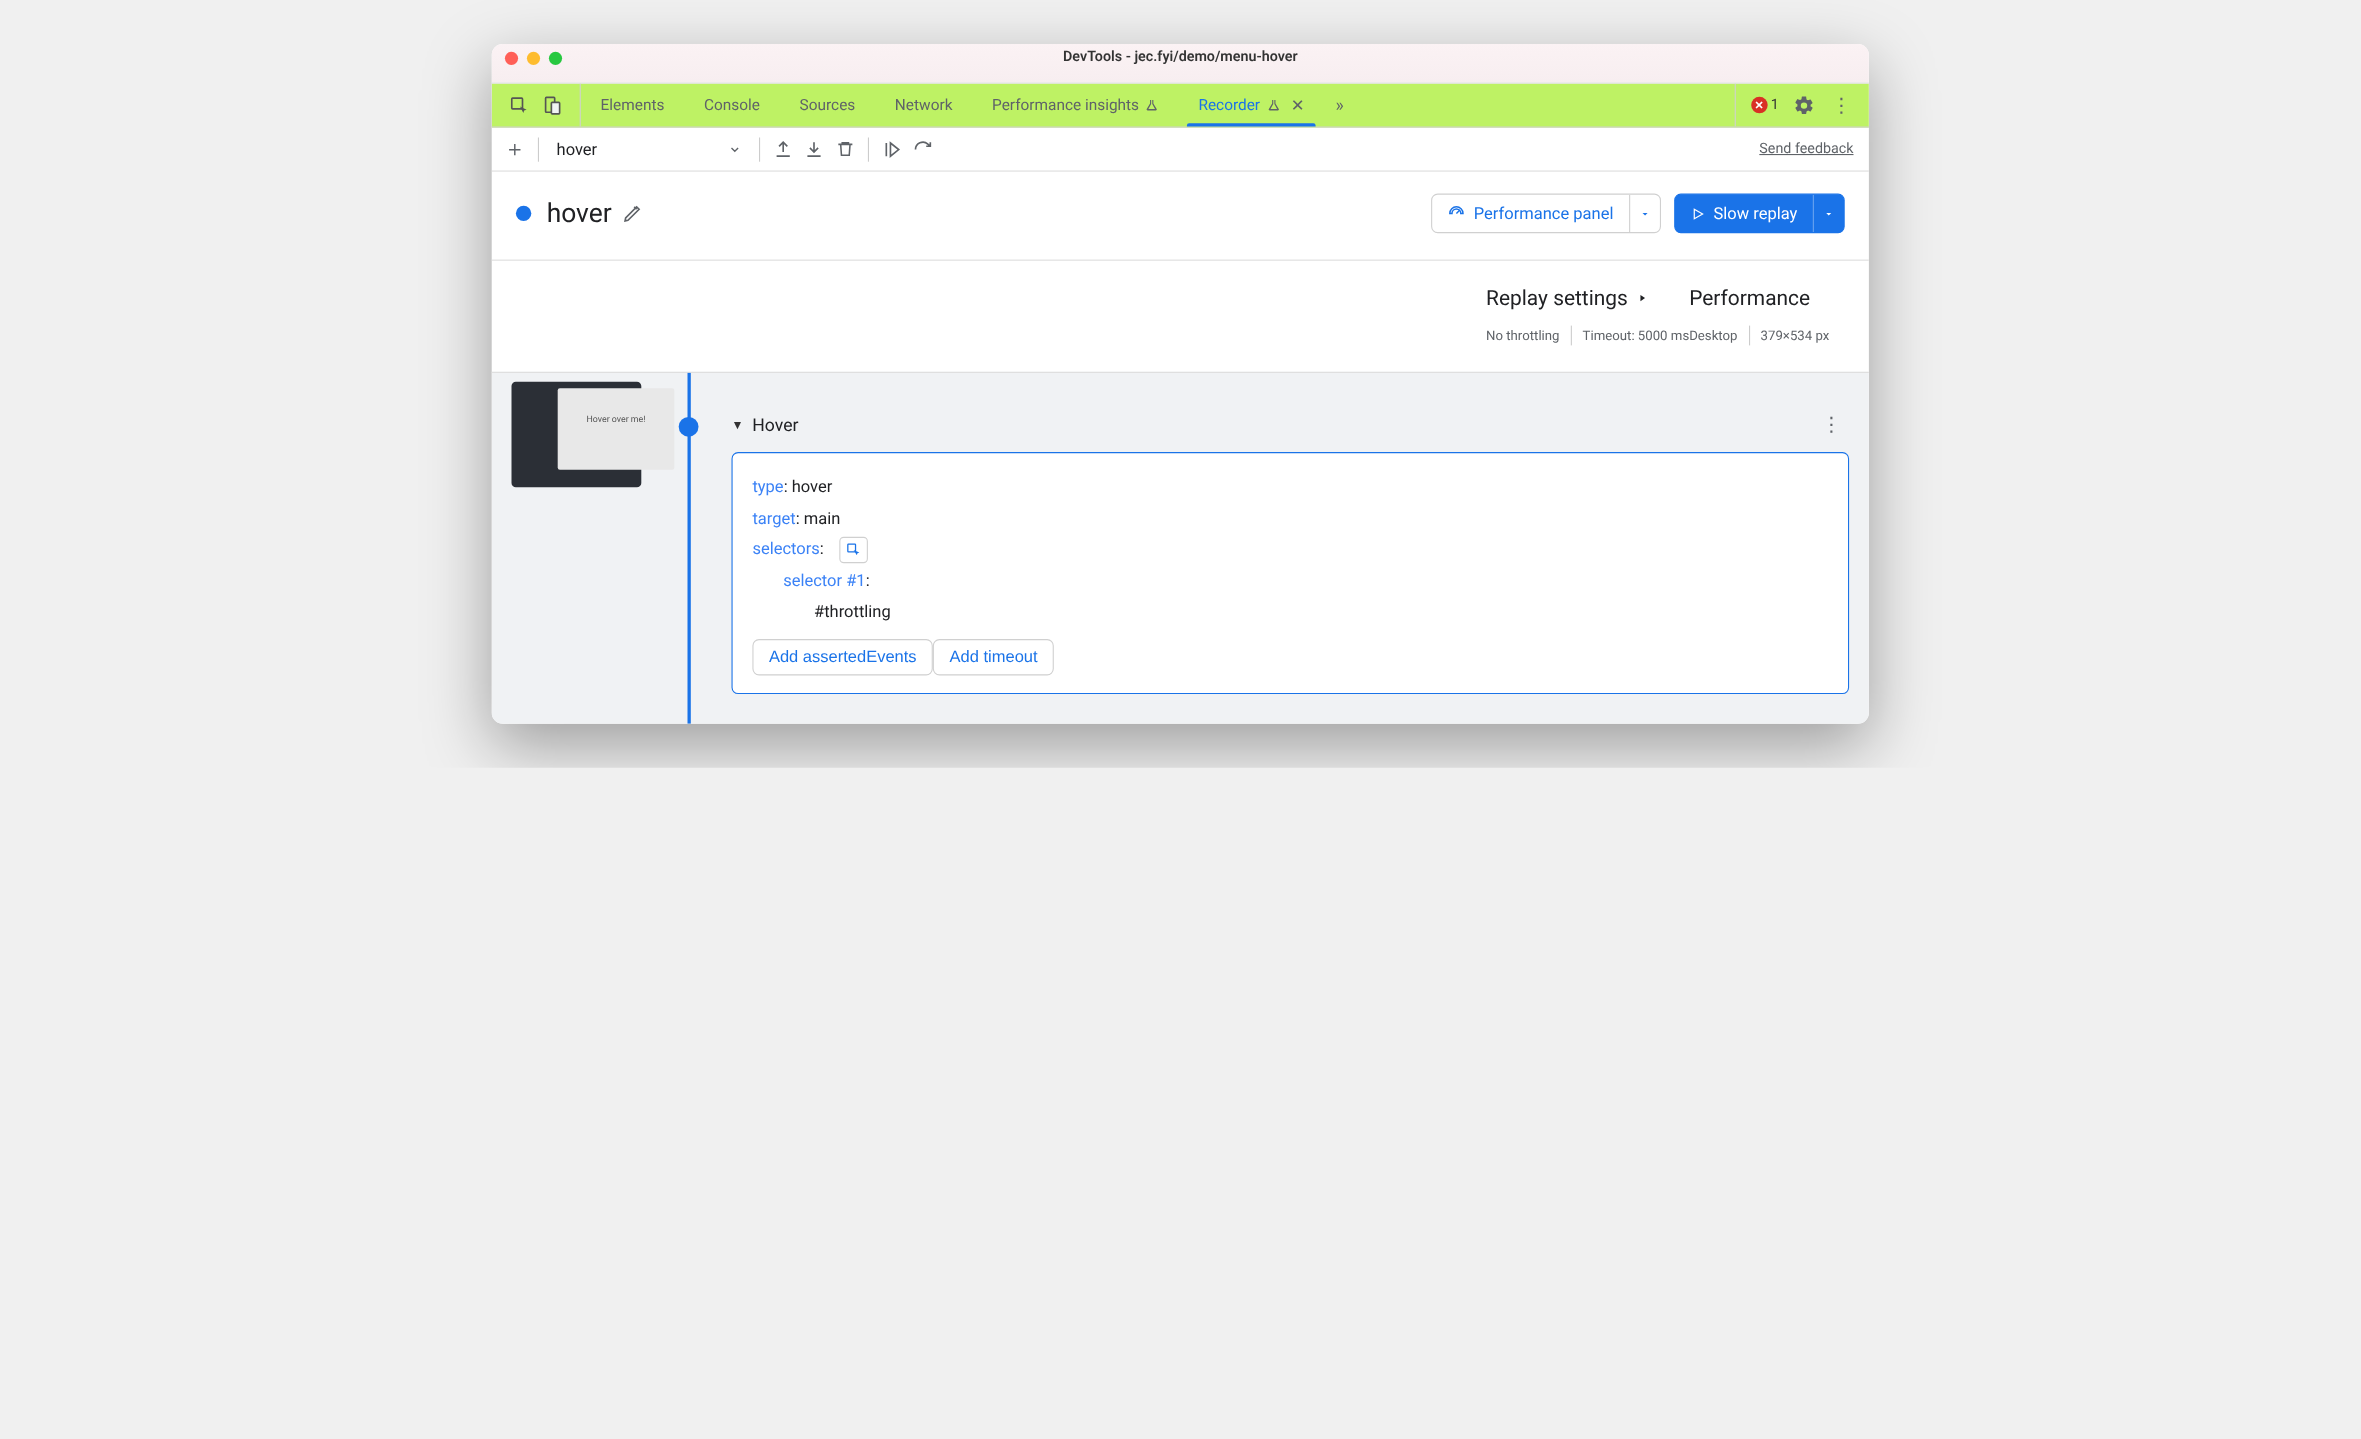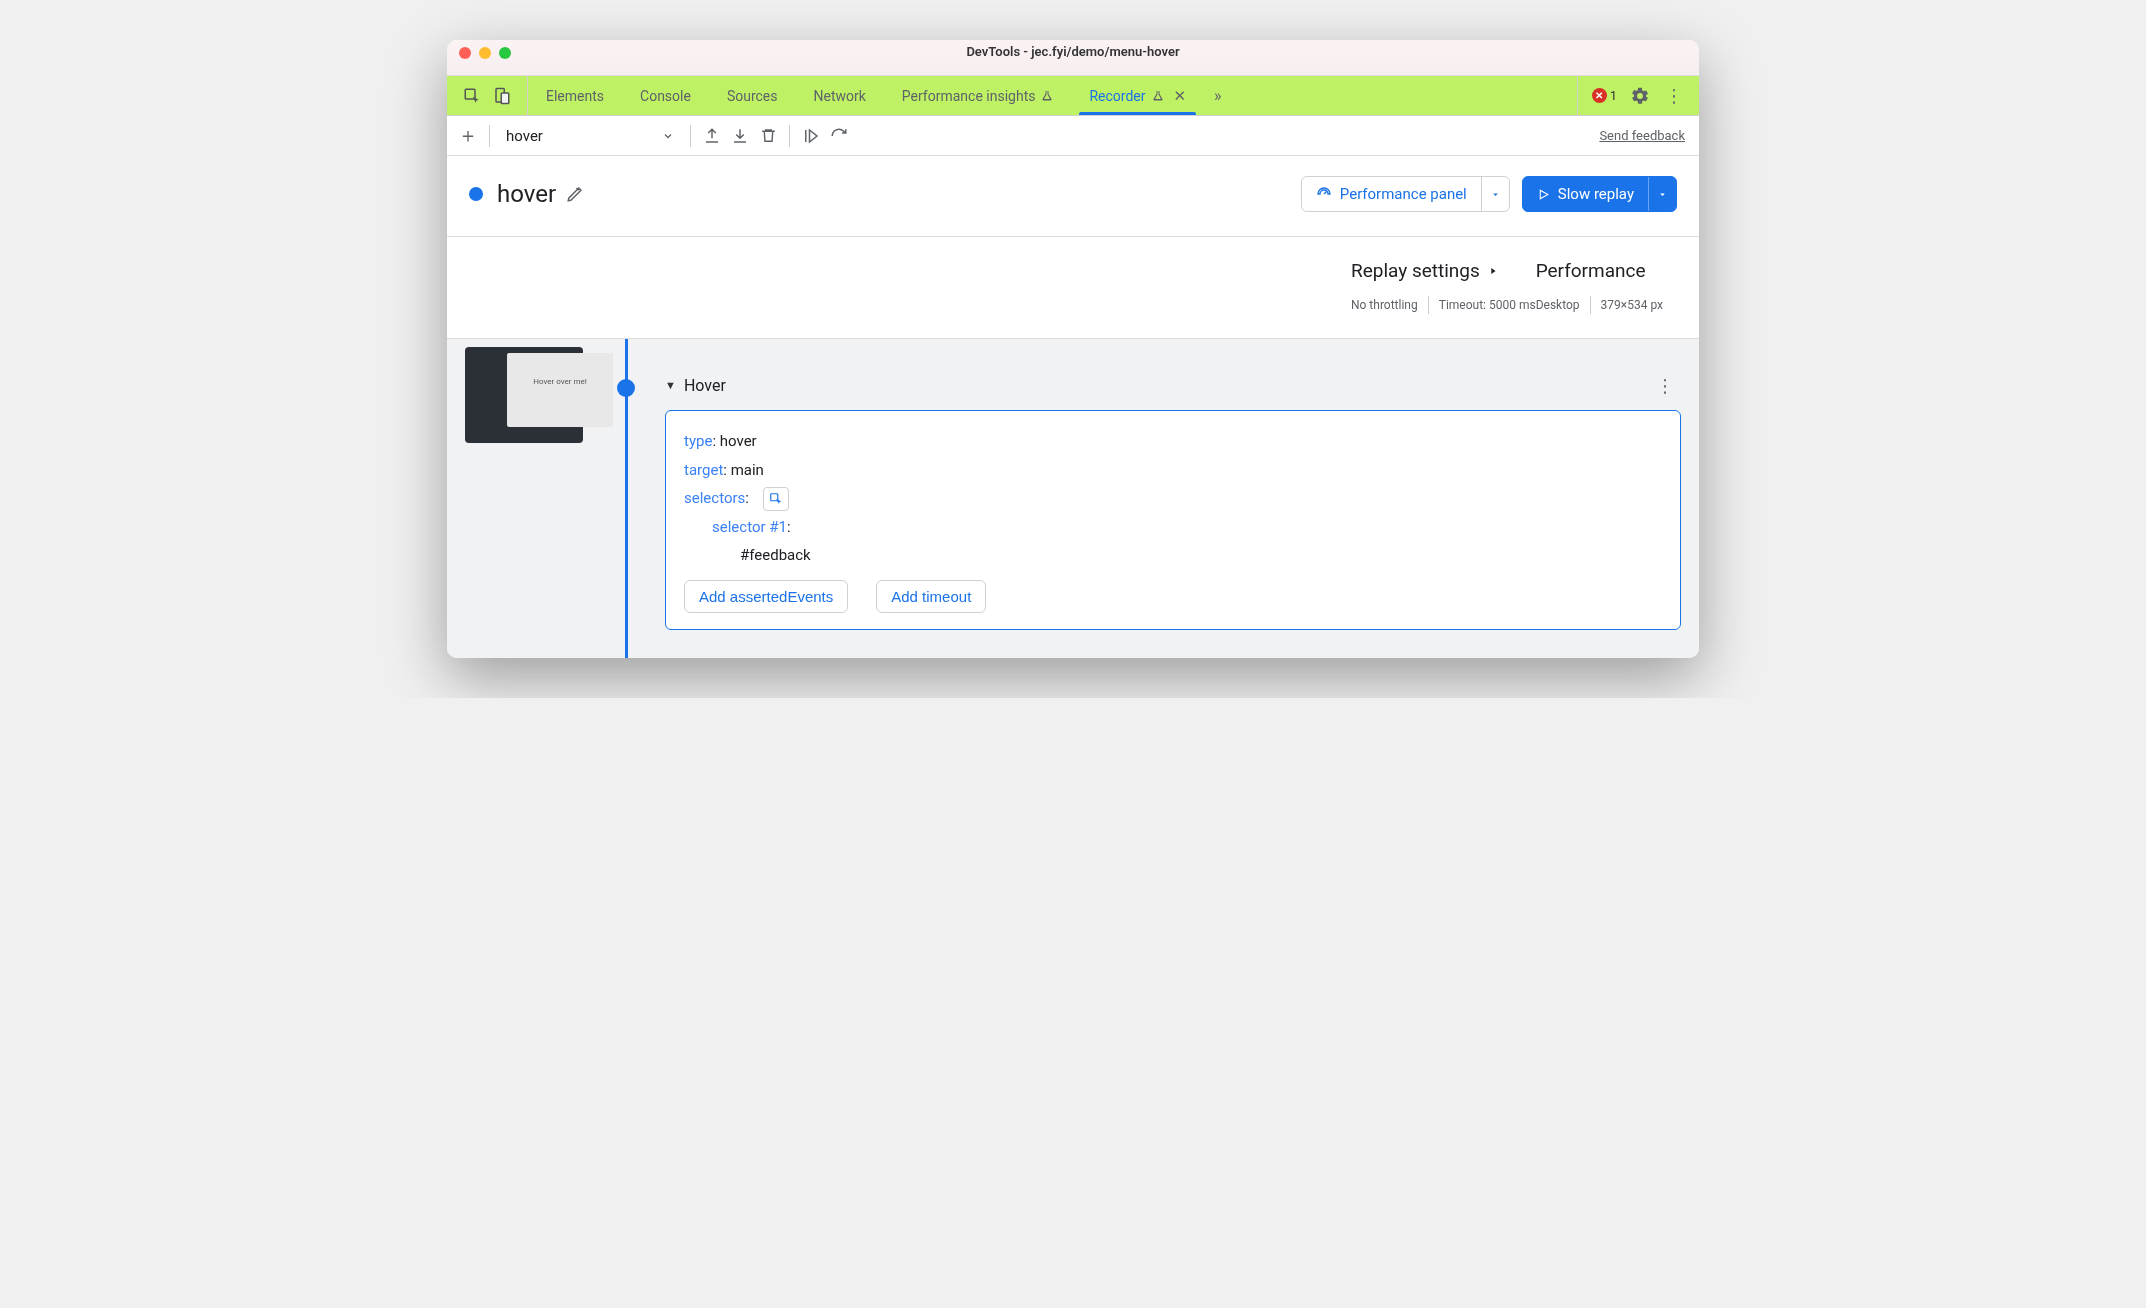--- a/index.html
+++ b/index.html
@@ -51,21 +51,21 @@
 .step-header { display: flex; align-items: center; gap: 8px; font-size: 16px; color: #202124; margin-bottom: 14px; }
 .step-header .tri { font-size: 11px; color: #333; }
 .step-menu { margin-left: auto; color: #5f6368; cursor: pointer; padding-right: 6px; font-size: 18px; letter-spacing: 1px; }
 .step-detail { border: 1.5px solid #1a73e8; border-radius: 6px; background: #fff; padding: 16px 18px; font-family: ui-monospace, Menlo, Consolas, monospace; font-size: 15px; line-height: 1.9; color: #202124; }
 .kv .key { color: #3b82f6; }
 .kv .punct { color: #202124; }
 .kv .val { color: #202124; }
 .indent { padding-left: 28px; }
 .indent2 { padding-left: 56px; }
 .pick-btn { display: inline-flex; width: 26px; height: 24px; border: 1px solid #d0d0d0; border-radius: 4px; align-items: center; justify-content: center; margin-left: 10px; color: #1a73e8; vertical-align: middle; cursor: pointer; }
-.step-actions { display: flex; gap: 28px; margin-top: 10px; }
+.step-actions { display: flex; gap: 0; margin-top: 10px; }
 .pill-btn { border: 1px solid #d0d0d0; border-radius: 6px; padding: 7px 14px; font-size: 15px; color: #1a73e8; background: #fff; cursor: pointer; font-family: -apple-system, sans-serif; }
 svg { display: block; }
 </style>
 </head>
 <body>
 
 <div class="window">
   <div class="titlebar">
     <div class="traffic">
       <div class="tl red"></div>
@@ -265,21 +265,21 @@
         <div class="kv">
           <span class="key">selectors</span><span class="punct">:</span>
           <span class="pick-btn">
             <svg width="14" height="14" viewBox="0 0 24 24" fill="none" stroke="currentColor" stroke-width="2">
                 <rect x="3" y="3" width="12" height="12" rx="1"></rect>
                 <path d="M12 12 l9 4 -3 1 -1 3 -5 -8z" fill="currentColor" stroke="none"></path>
               </svg>
           </span>
         </div>
         <div class="kv indent"><span class="key">selector #1</span><span class="punct">:</span></div>
-        <div class="kv indent2"><span class="val">#feedback</span></div>
+        <div class="kv indent2"><span class="val">#throttling</span></div>
         <div class="step-actions">
           <button class="pill-btn">Add assertedEvents</button>
           <button class="pill-btn">Add timeout</button>
         </div>
       </div>
     </div>
   </div>
 </div>
 
 </body></html>

